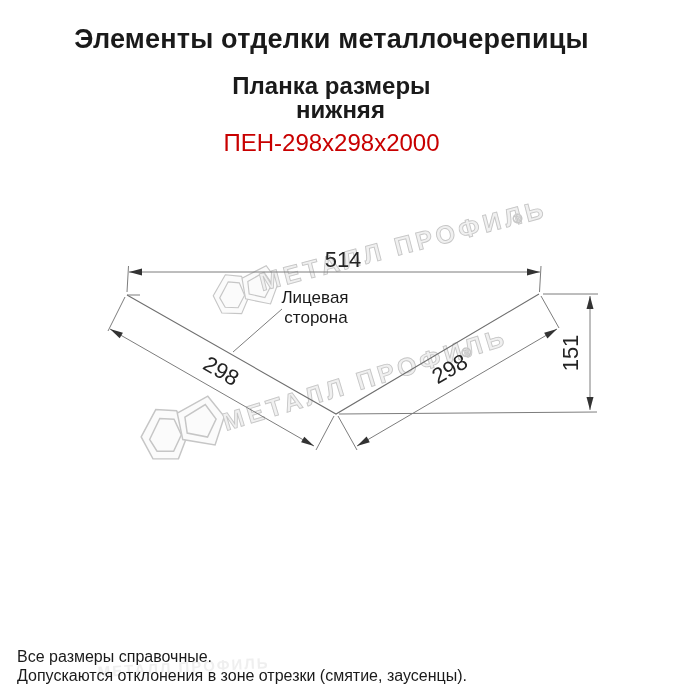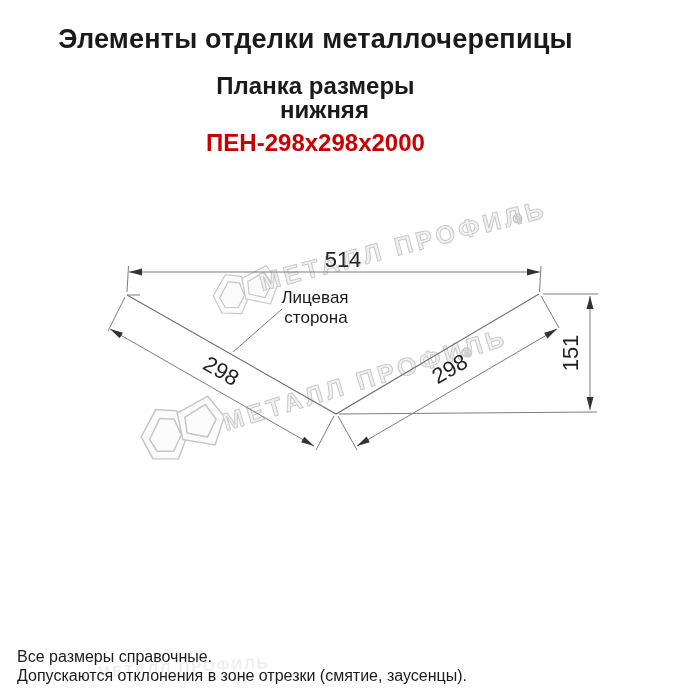--- a/index.html
+++ b/index.html
@@ -10,26 +10,26 @@
   }
   html,body{margin:0;padding:0;}
   body{
     width:700px;height:700px;position:relative;background:#ffffff;
     font-family:"Liberation Sans","DejaVu Sans",sans-serif;
     color:var(--text-black);
     overflow:hidden;
   }
   .page{position:absolute;inset:0;width:700px;height:700px;}
   .abs{position:absolute;}
-  .center-text{left:0;width:631px;text-align:center;}
+  .center-text{left:16px;width:631px;text-align:center;}
   .title{top:24px;font-size:27px;font-weight:bold;letter-spacing:0.2px;}
   .subtitle{font-size:24px;font-weight:bold;}
   .sub1{top:72px;}
   .sub2{top:96px;padding-left:9px;}
-  .product-code{top:129px;font-size:24px;font-weight:bold;color:var(--accent-red);}
+  .product-code{top:129px;font-size:24px;font-weight:normal;color:var(--accent-red);}
   .notes{left:17px;font-size:16px;color:var(--text-black);}
   .note1{top:648px;}
   .note2{top:667px;}
   svg.drawing{position:absolute;left:0;top:0;width:700px;height:700px;}
   
   .tline{stroke:var(--line-gray);stroke-width:1;fill:none;}
   .profile{stroke:#6f6f6f;stroke-width:1.1;fill:none;}
   .arrow{fill:#333333;stroke:none;}
   .dim-text{fill:#242424;font-size:22px;font-family:"Liberation Sans","DejaVu Sans",sans-serif;}
   .face-text{fill:#1a1a1a;font-size:17px;font-family:"Liberation Sans","DejaVu Sans",sans-serif;}

